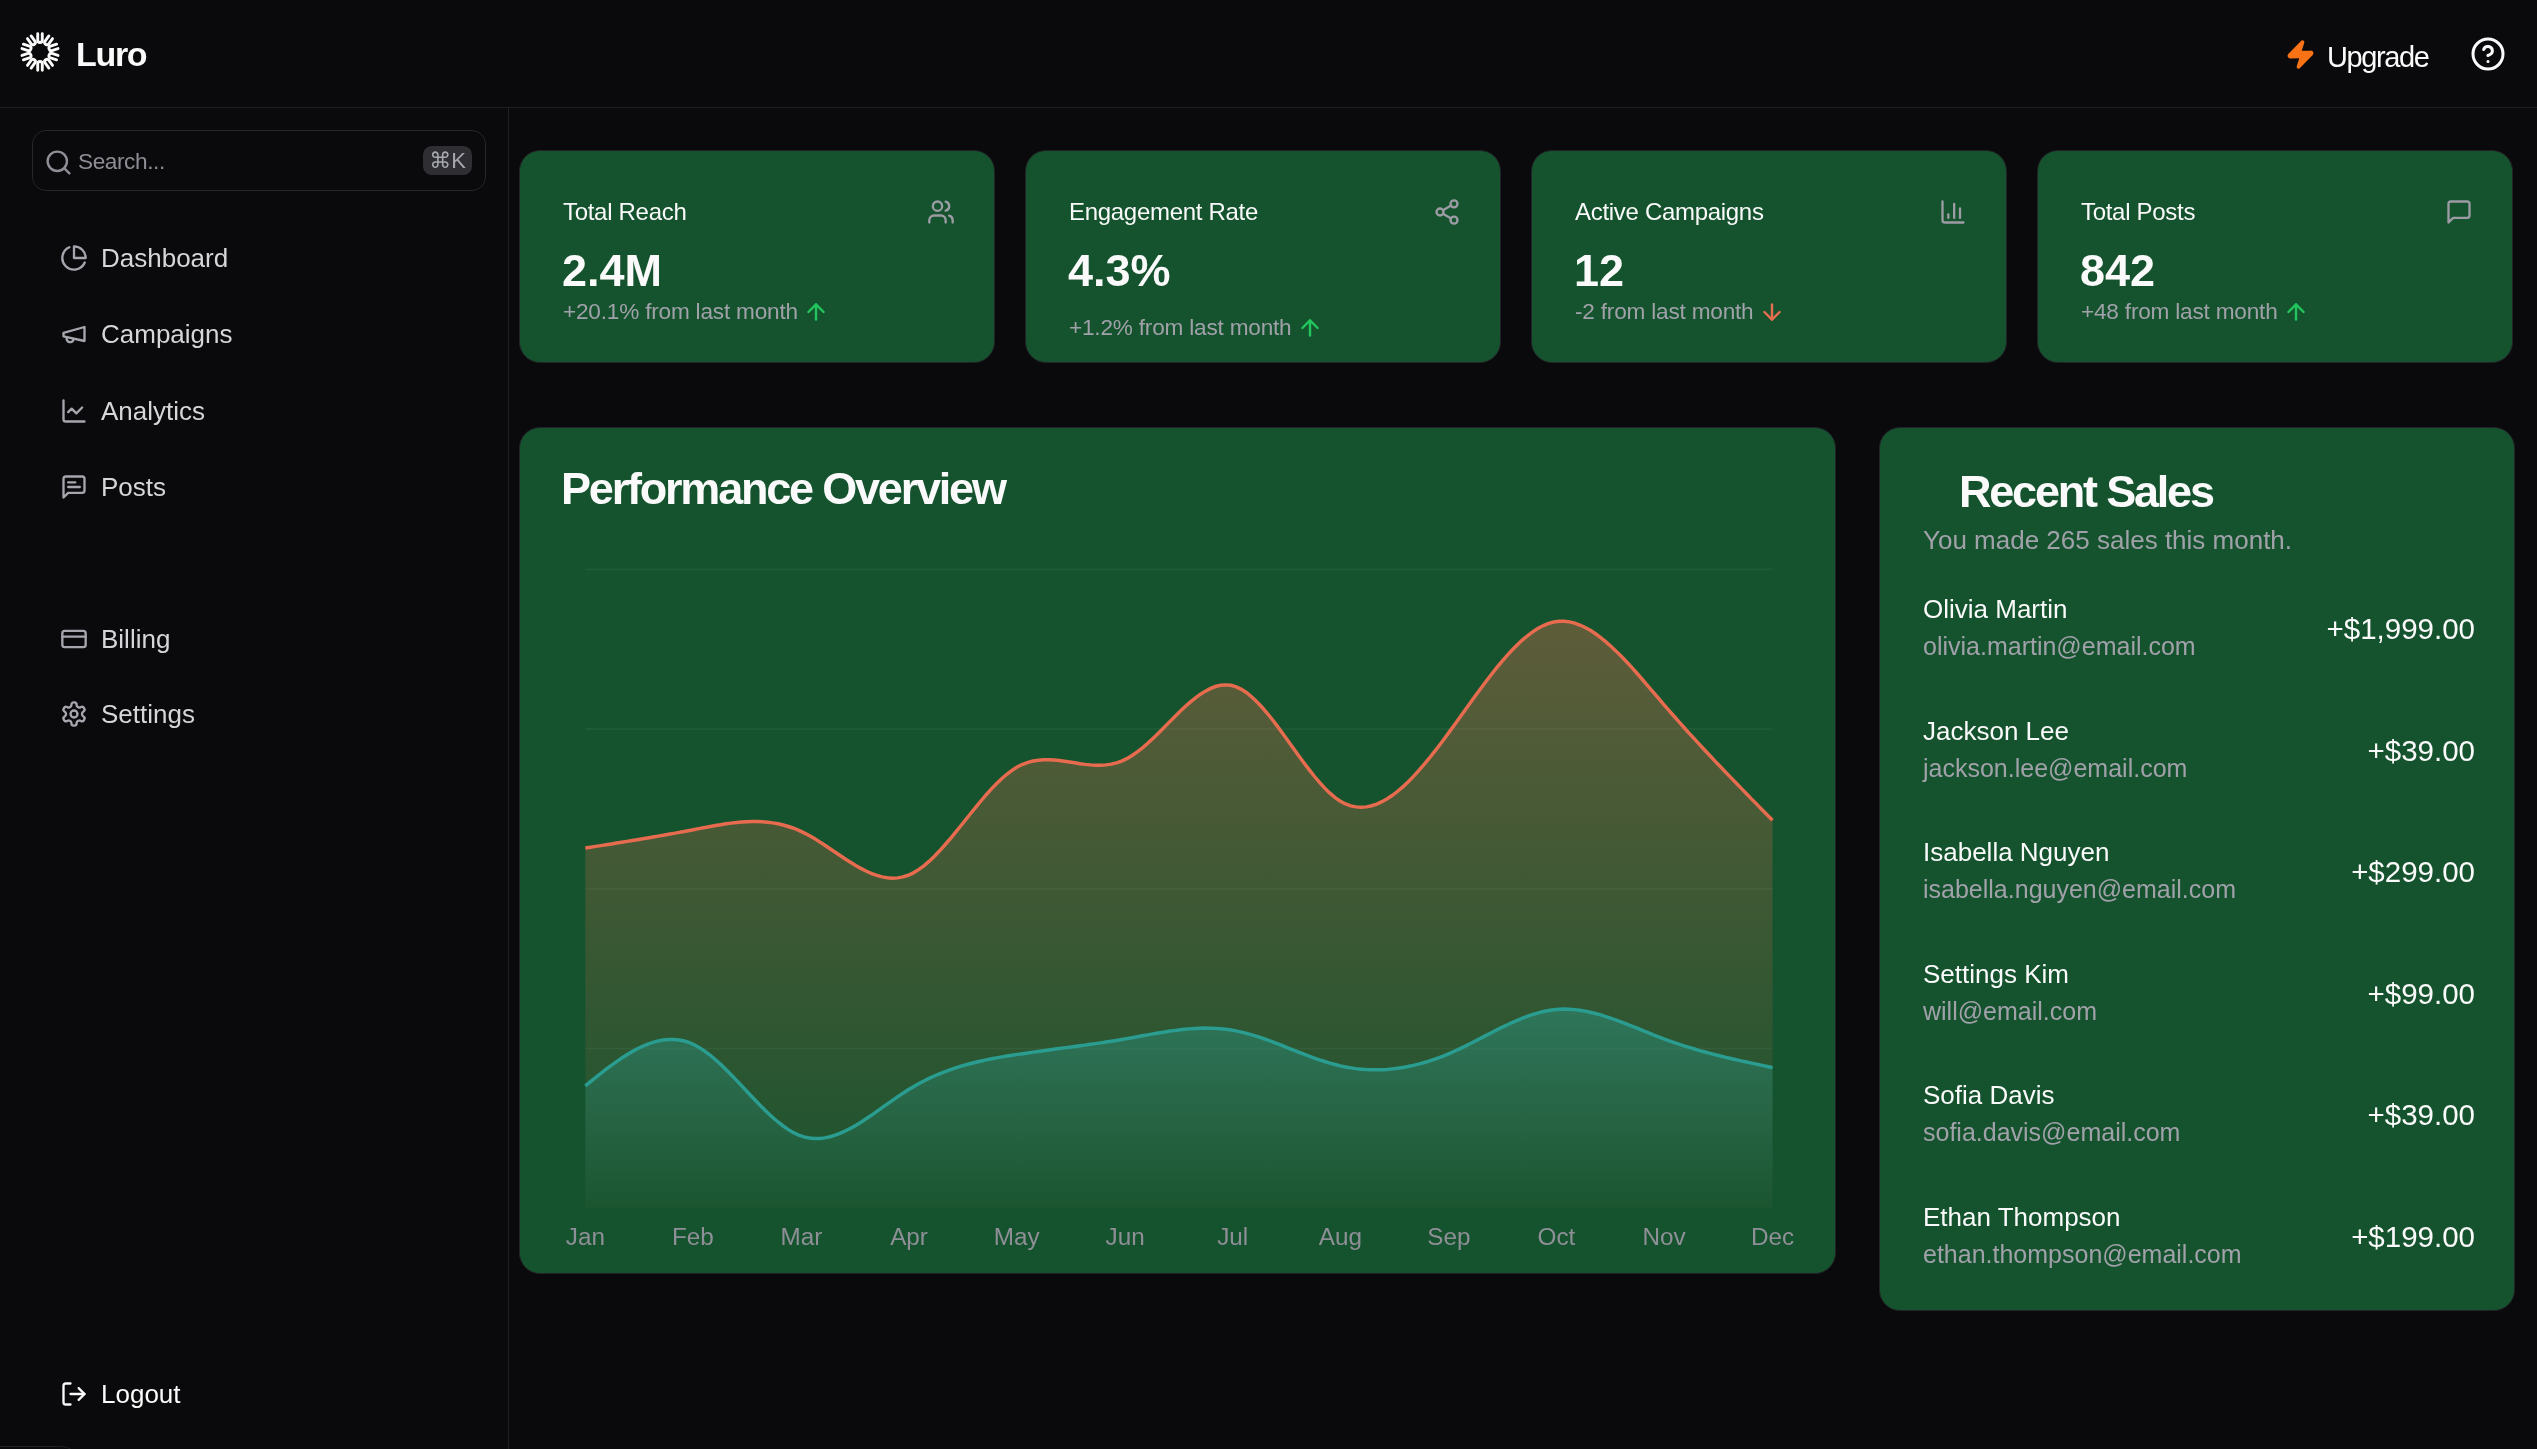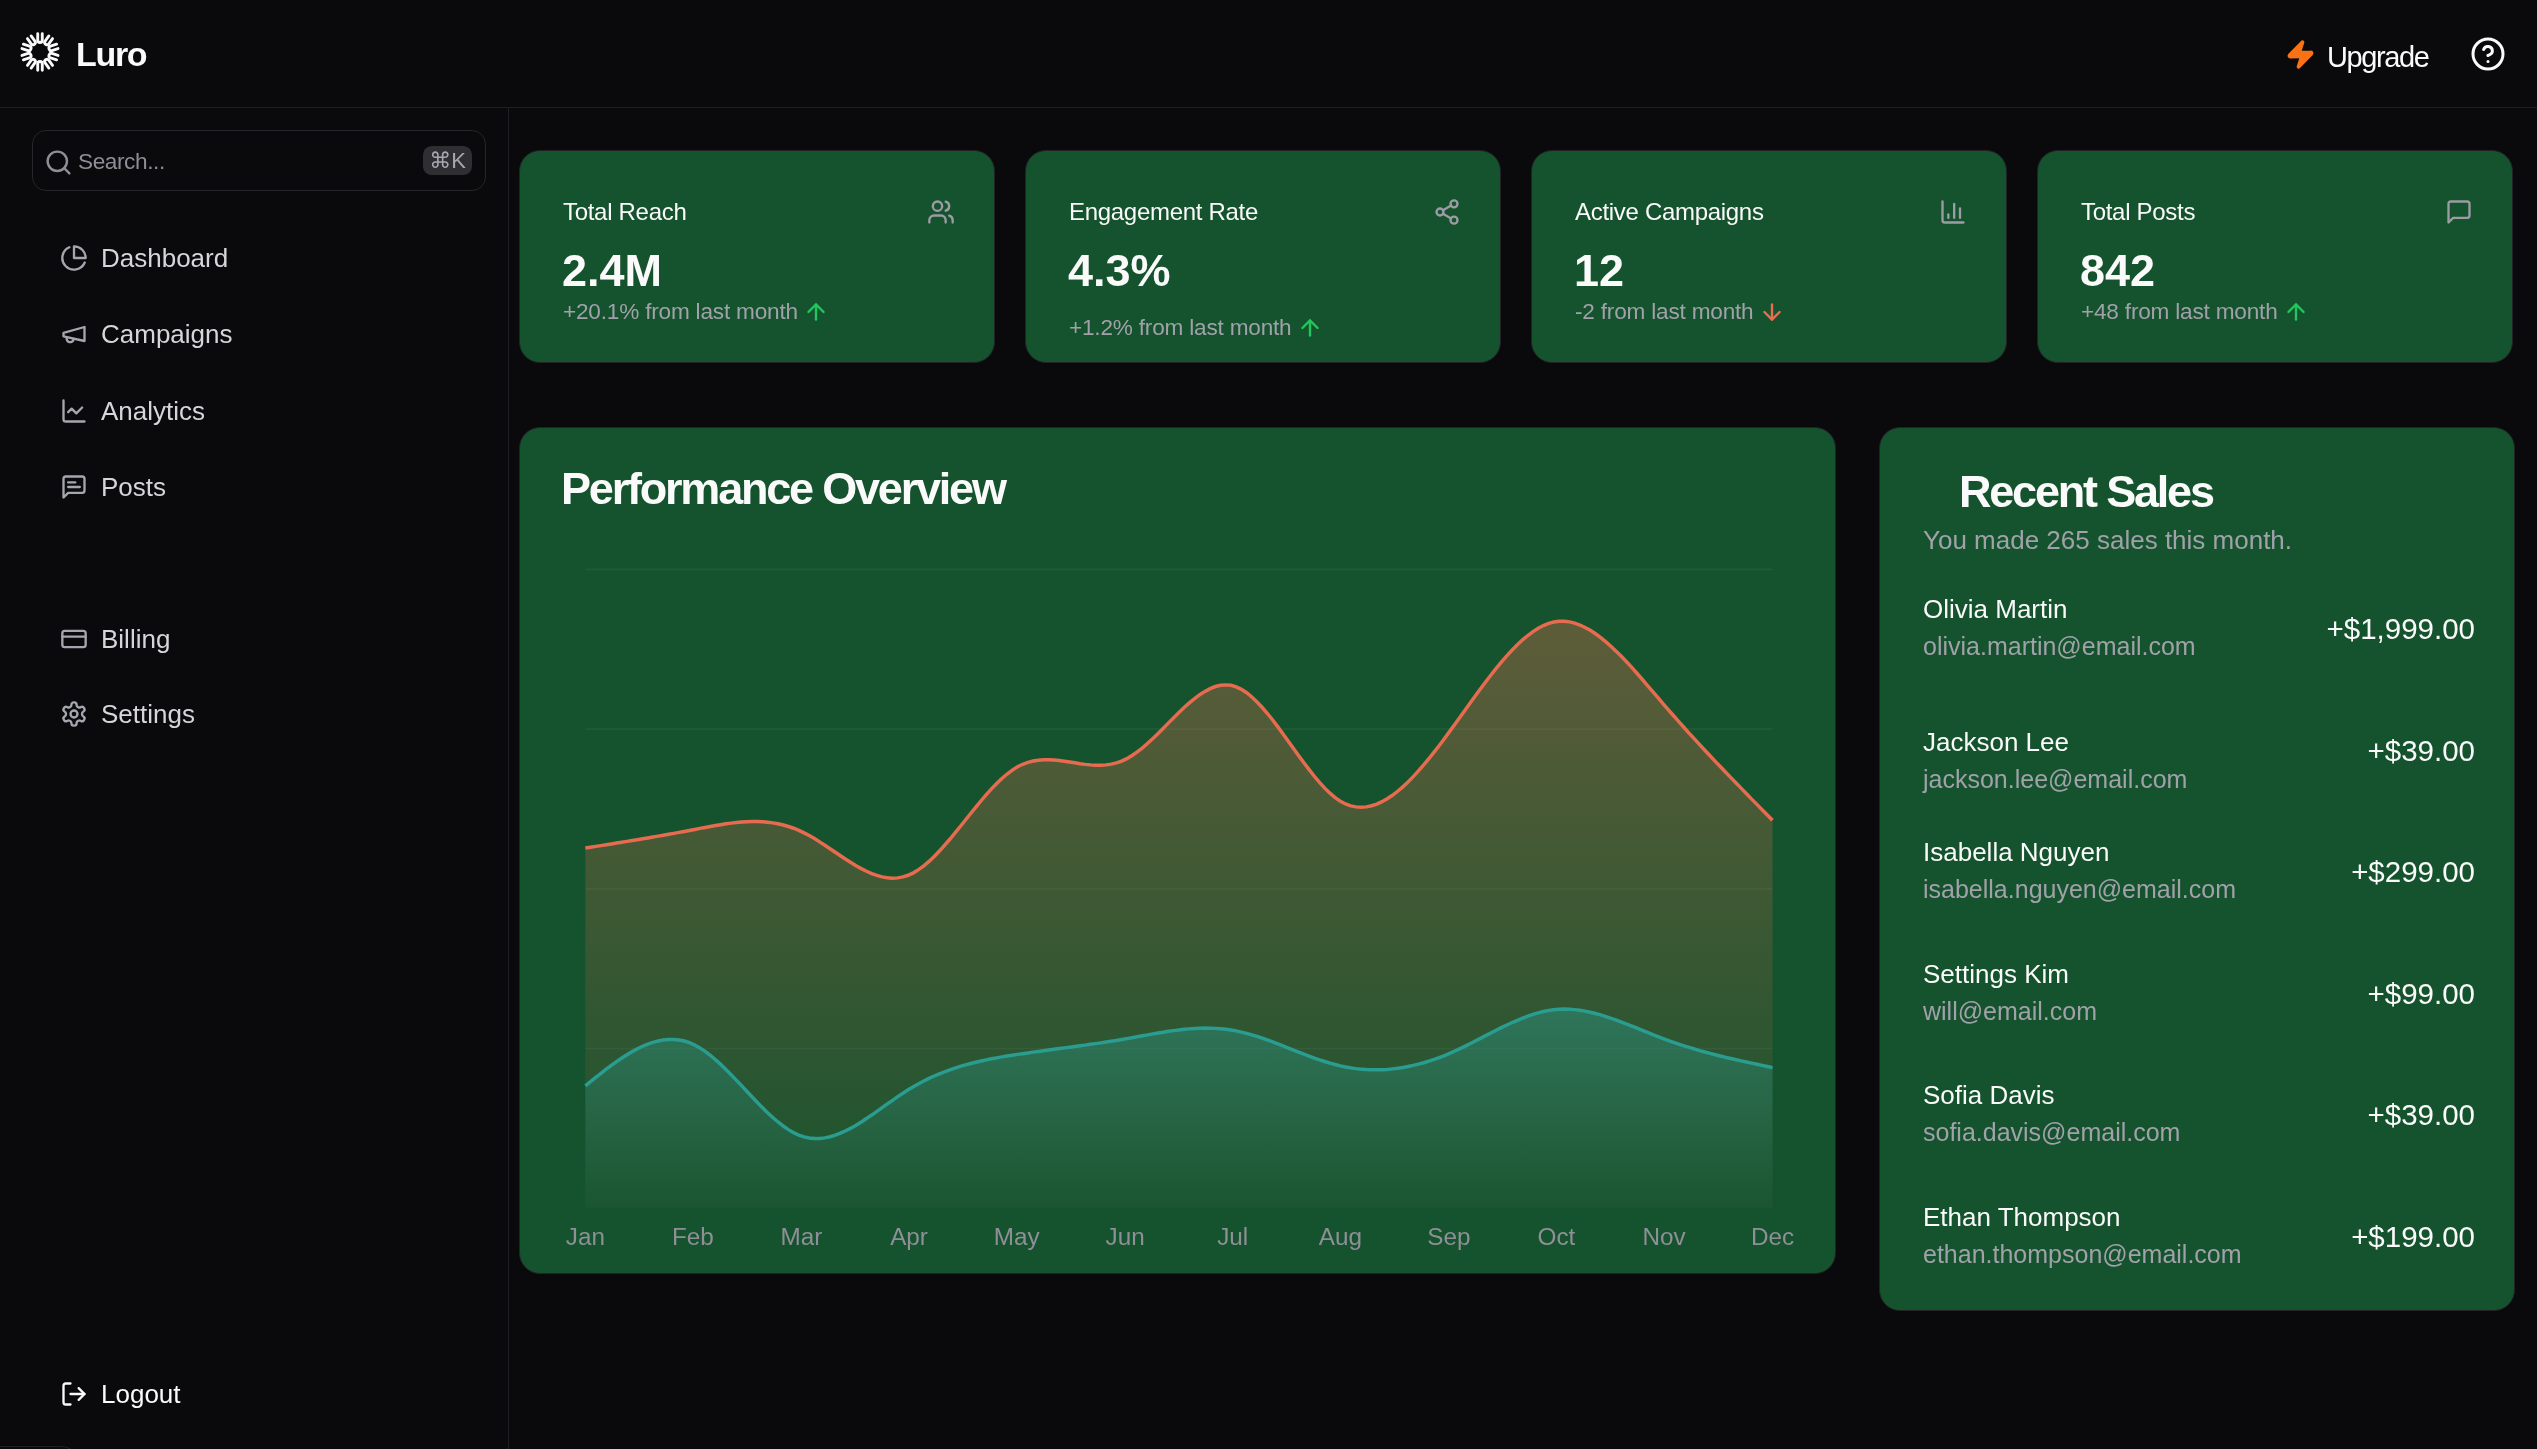--- a/index.html
+++ b/index.html
@@ -230,21 +230,21 @@
 
   <div class="card" style="left:1879px; top:427px; width:636px; height:884px;">
     <div class="abs" style="left:38px; top:38px; font-size:45px; font-weight:700; letter-spacing:-2.2px;margin-left:41px;">Recent Sales</div>
     <div class="abs" style="left:43px; top:97px; font-size:26px; color:#a1a1aa;">You made 265 sales this month.</div>
     <div class="abs" style="left:43px; top:163px; width:552px;">
   <div style="font-size:26px; font-weight:500; color:#fafafa; line-height:36px;">Olivia Martin</div>
   <div style="font-size:25px; color:#a1a1aa; line-height:38px;">olivia.martin@email.com</div>
   <div class="abs" style="right:0; top:21px; font-size:29.5px; font-weight:500;">+$1,999.00</div>
 </div>
 <div class="abs" style="left:43px; top:285px; width:552px;">
-  <div style="font-size:26px; font-weight:500; color:#fafafa; line-height:36px;margin-top:11px;">Jackson Lee</div>
+  <div style="font-size:26px; font-weight:500; color:#fafafa; line-height:36px;">Jackson Lee</div>
   <div style="font-size:25px; color:#a1a1aa; line-height:38px;">jackson.lee@email.com</div>
   <div class="abs" style="right:0; top:21px; font-size:29.5px; font-weight:500;">+$39.00</div>
 </div>
 <div class="abs" style="left:43px; top:406px; width:552px;">
   <div style="font-size:26px; font-weight:500; color:#fafafa; line-height:36px;">Isabella Nguyen</div>
   <div style="font-size:25px; color:#a1a1aa; line-height:38px;">isabella.nguyen@email.com</div>
   <div class="abs" style="right:0; top:21px; font-size:29.5px; font-weight:500;">+$299.00</div>
 </div>
 <div class="abs" style="left:43px; top:528px; width:552px;">
   <div style="font-size:26px; font-weight:500; color:#fafafa; line-height:36px;">Settings Kim</div>

